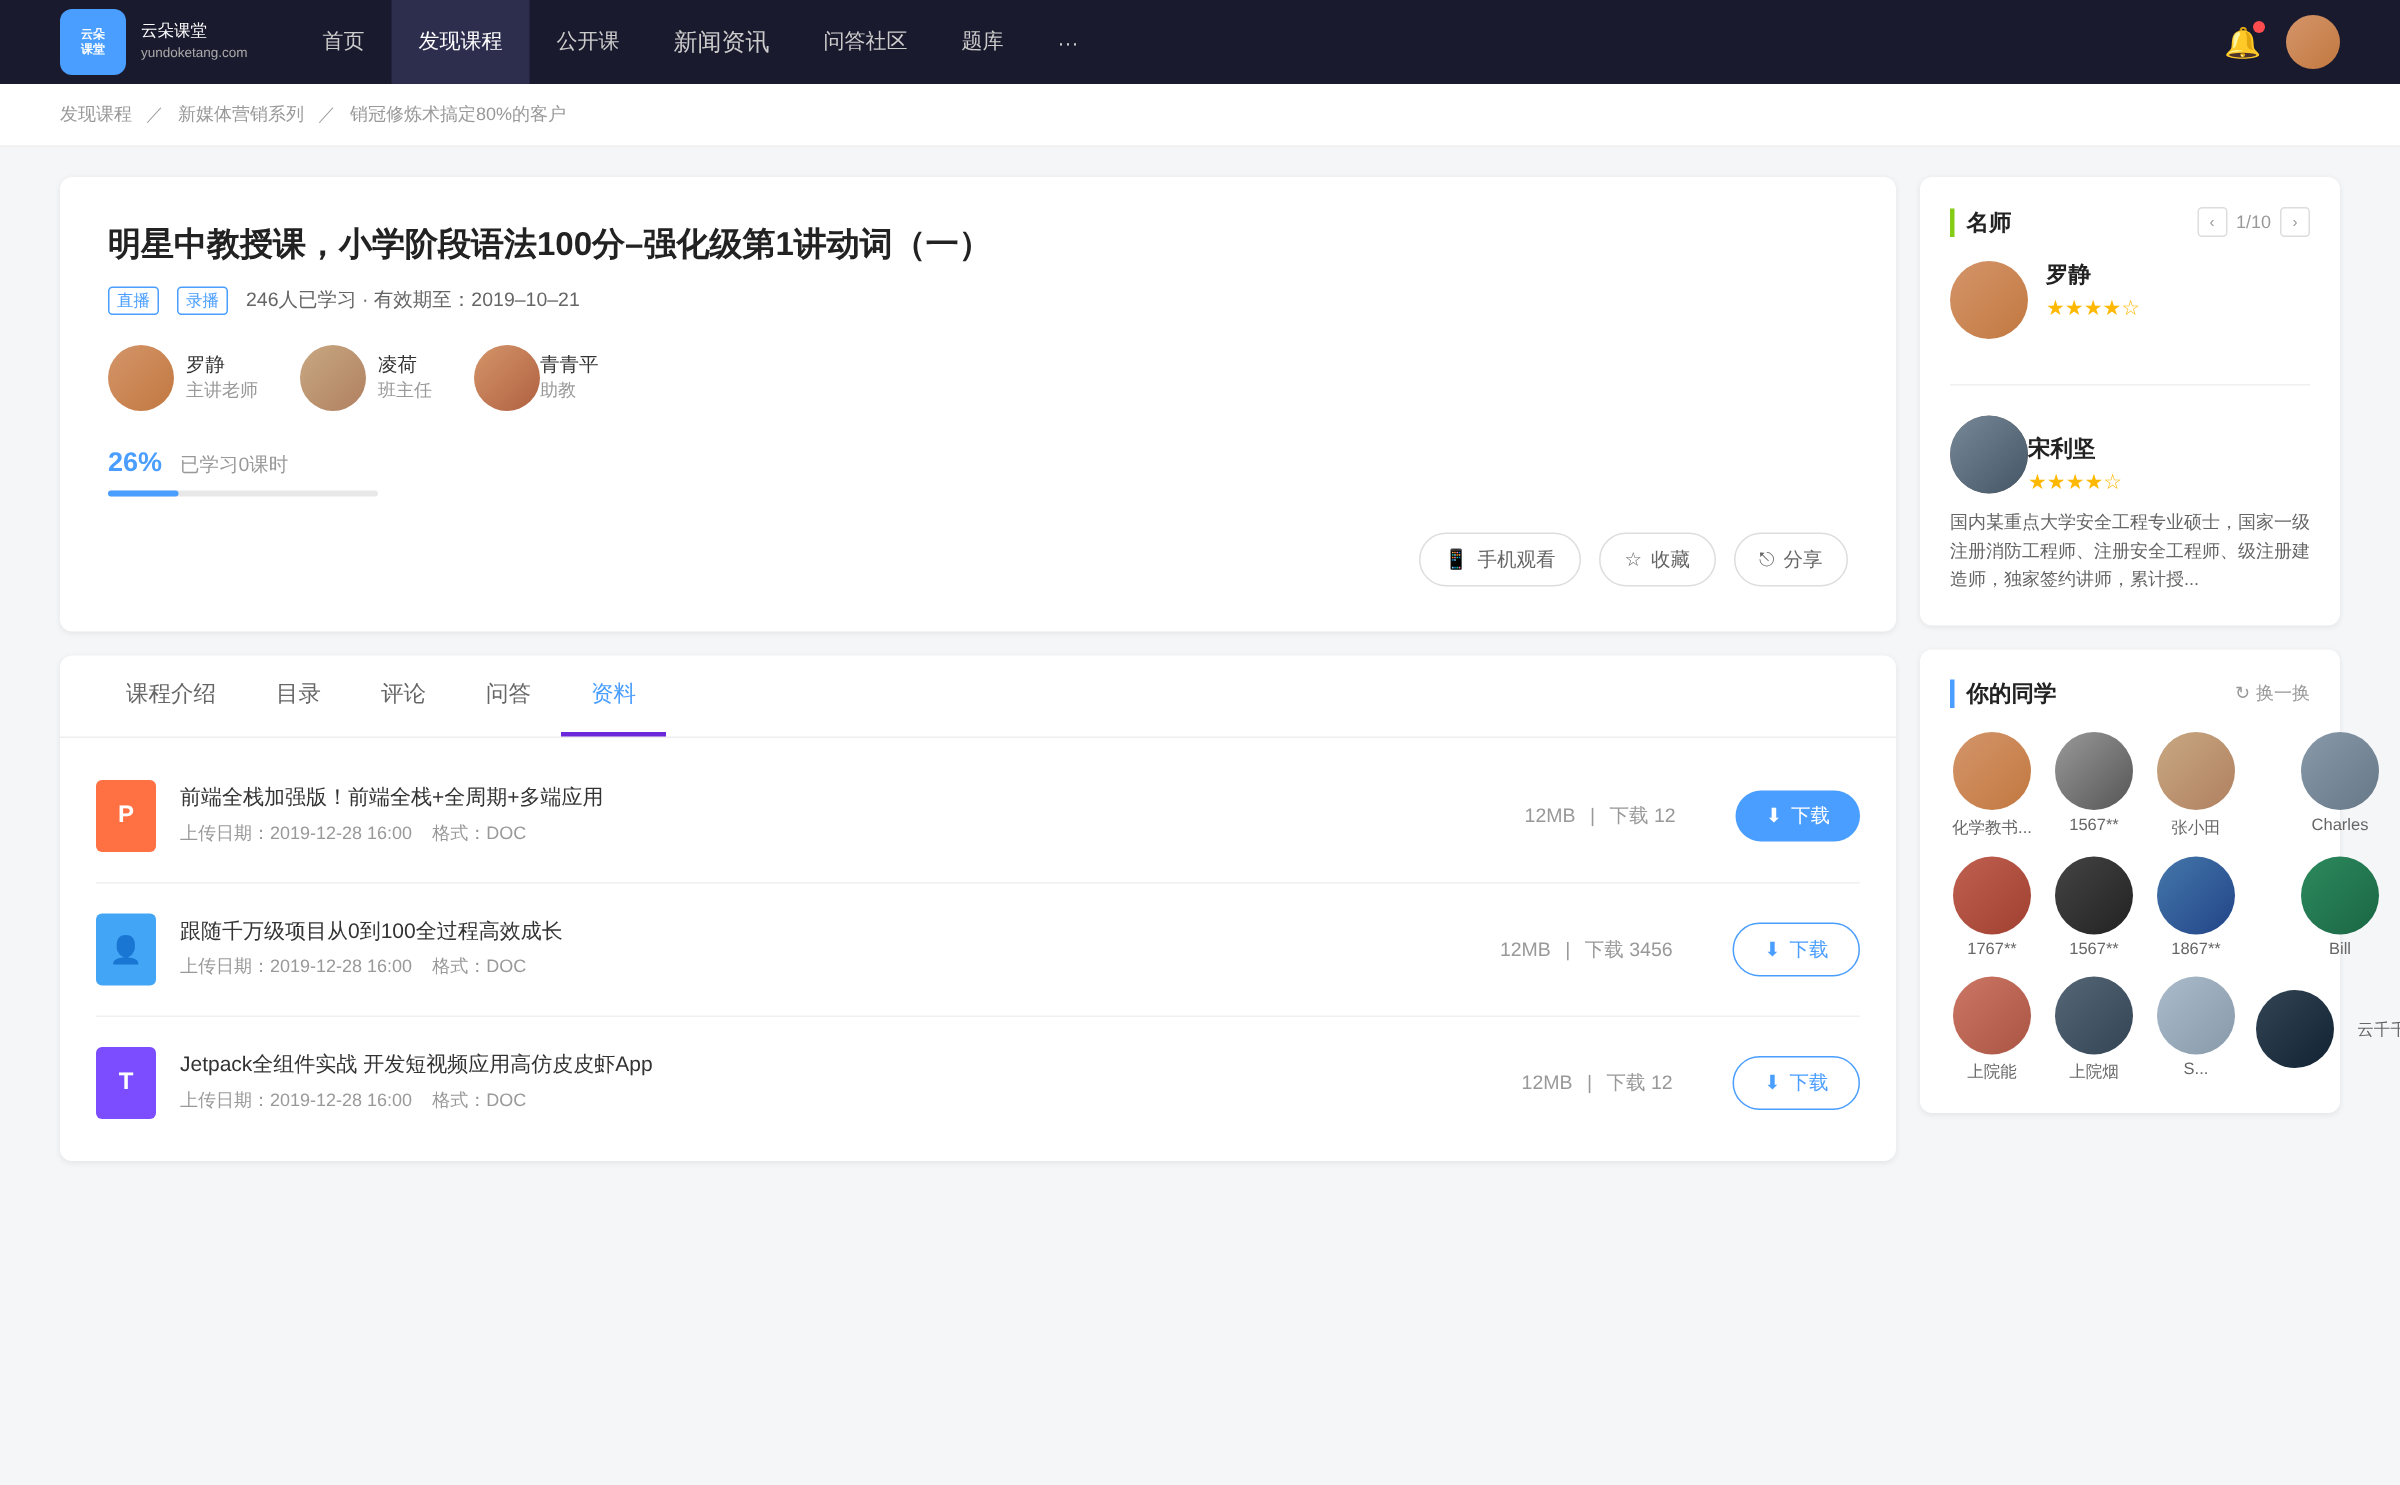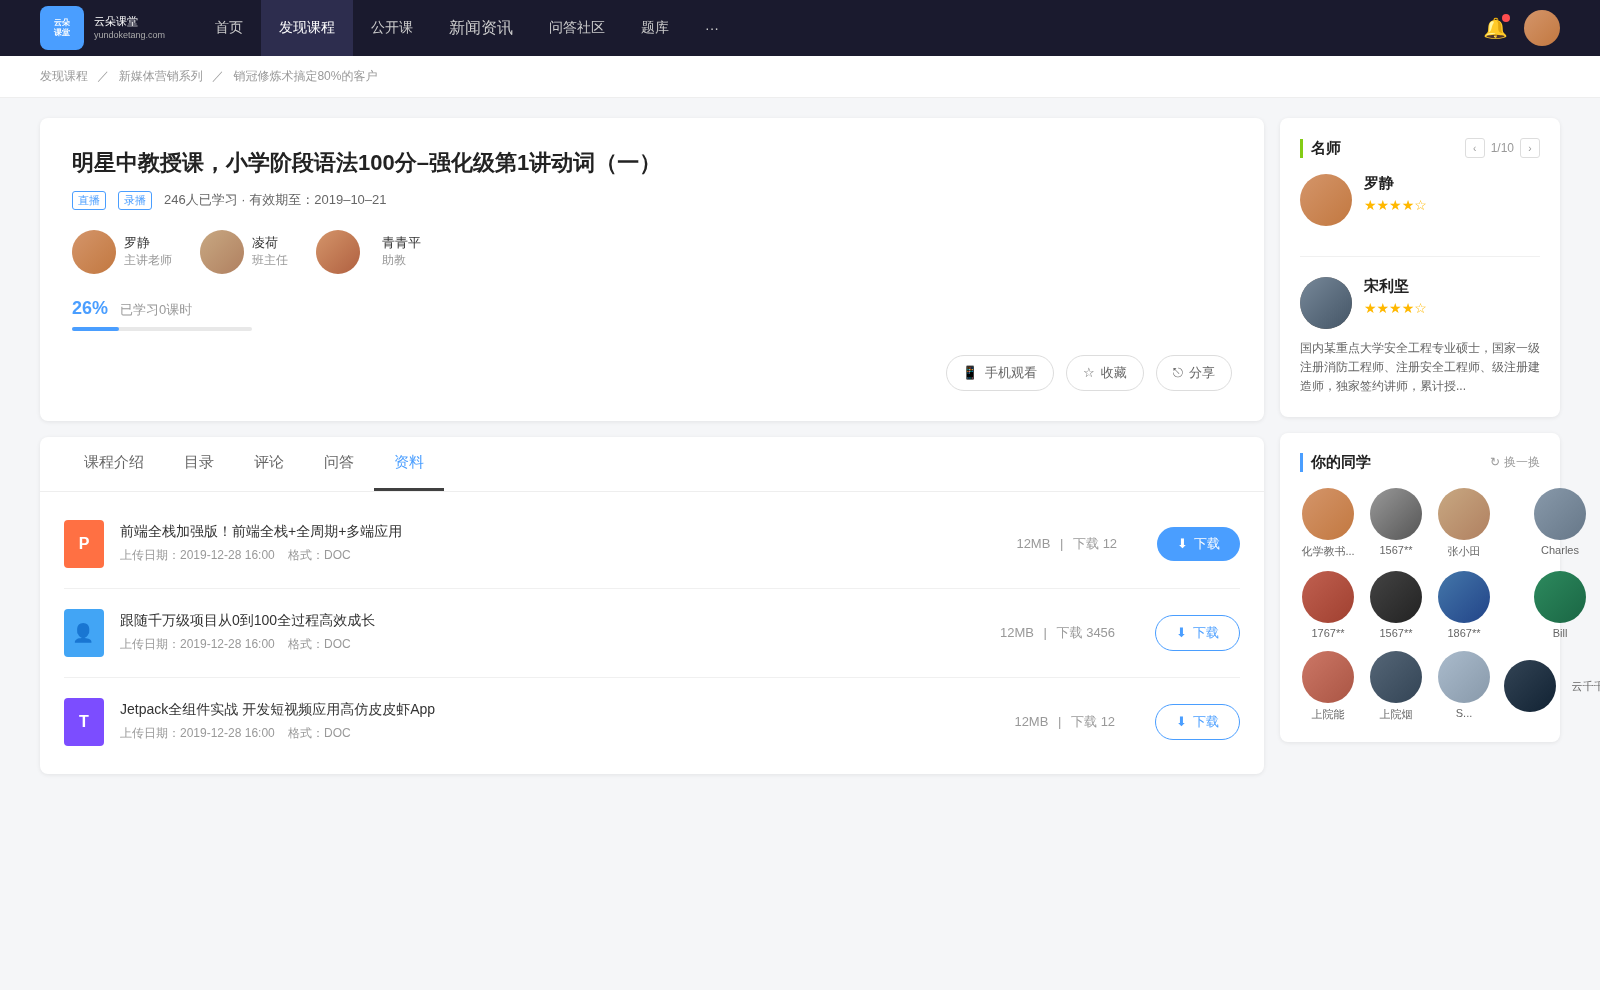--- a/index.html
+++ b/index.html
@@ -67,21 +67,21 @@
             <div style="font-size:12px; color:#999;">主讲老师</div>
           </div>
         </div>
         <div style="display:flex; align-items:center; gap:8px; cursor:pointer;">
           <div style="width:44px; height:44px; border-radius:50%; background:linear-gradient(135deg, #c8a882, #b08060);"></div>
           <div>
             <div style="font-size:13px; color:#333; font-weight:500;">凌荷</div>
             <div style="font-size:12px; color:#999;">班主任</div>
           </div>
         </div>
-        <div style="display:flex; align-items:center; gap:22px; cursor:pointer;">
+        <div style="display:flex; align-items:center; gap:0; cursor:pointer;">
           <div style="width:44px; height:44px; border-radius:50%; background:linear-gradient(135deg, #d4956a, #b06040);"></div>
           <div>
             <div style="font-size:13px; color:#333; font-weight:500;">青青平</div>
             <div style="font-size:12px; color:#999;">助教</div>
           </div>
         </div>
       </div>
 
       <div style="margin-bottom:24px;">
         <span style="color:#4a9eff; font-size:18px; font-weight:600;">26%</span>
@@ -108,21 +108,21 @@
         </div>
       </div>
     </div>
 
     <div style="background:white; border-radius:8px; box-shadow:0 1px 4px rgba(0,0,0,0.08); overflow:hidden;">
       <div style="display:flex; border-bottom:1px solid #eee; padding:0 24px;">
         <div style="padding:16px 20px; font-size:15px; color:#666; cursor:pointer; position:relative;">课程介绍</div>
         <div style="padding:16px 20px; font-size:15px; color:#666; cursor:pointer; position:relative;">目录</div>
         <div style="padding:16px 20px; font-size:15px; color:#666; cursor:pointer; position:relative;">评论</div>
         <div style="padding:16px 20px; font-size:15px; color:#666; cursor:pointer; position:relative;">问答</div>
-        <div style="padding:16px 20px; font-size:15px; color:#4a9eff; font-weight:500; cursor:pointer; position:relative; border-bottom:3px solid #404040;">资料</div>
+        <div style="padding:16px 20px; font-size:15px; color:#4a9eff; font-weight:500; cursor:pointer; position:relative; border-bottom:3px solid #6d28d9;">资料</div>
       </div>
 
       <div style="padding:8px 24px;">
 
         <div style="display:flex; align-items:center; padding:20px 0; border-bottom:1px solid #f0f0f0; gap:16px;">
           <div style="width:40px; height:48px; border-radius:4px; background:#ff7043; display:flex; align-items:center; justify-content:center; font-size:16px; font-weight:bold; color:white; flex-shrink:0;">P</div>
           <div style="flex:1;">
             <div style="font-size:14px; color:#333; font-weight:500; margin-bottom:6px;">前端全栈加强版！前端全栈+全周期+多端应用</div>
             <div style="font-size:12px; color:#999;">
               <span>上传日期：2019-12-28  16:00</span>&nbsp;&nbsp;&nbsp;
@@ -200,21 +200,21 @@
         <div style="display:flex; align-items:flex-start; gap:12px; margin-bottom:10px;">
           <div style="width:52px; height:52px; border-radius:50%; background:linear-gradient(135deg, #d4956a, #c27840); flex-shrink:0;"></div>
           <div>
             <div style="font-size:15px; font-weight:600; color:#222;">罗静</div>
             <div style="color:#ffb800; font-size:14px; margin-top:4px;">★★★★☆</div>
           </div>
         </div>
       </div>
 
       <div>
-        <div style="display:flex; align-items:flex-start; gap:12px; margin-bottom:10px;">
+        <div style="display:flex; align-items:flex-end; gap:0; margin-bottom:10px;">
           <div style="width:52px; height:52px; border-radius:50%; background:linear-gradient(135deg, #888, #444); flex-shrink:0; display:flex; align-items:center; justify-content:center; overflow:hidden; position:relative;">
             <div style="width:52px; height:52px; background:linear-gradient(135deg, #778899, #445566); border-radius:50%;"></div>
           </div>
           <div>
             <div style="font-size:15px; font-weight:600; color:#222;">宋利坚</div>
             <div style="color:#ffb800; font-size:14px; margin-top:4px;">★★★★☆</div>
           </div>
         </div>
         <div style="font-size:12px; color:#666; line-height:1.6;">国内某重点大学安全工程专业硕士，国家一级注册消防工程师、注册安全工程师、级注册建造师，独家签约讲师，累计授...</div>
       </div>

